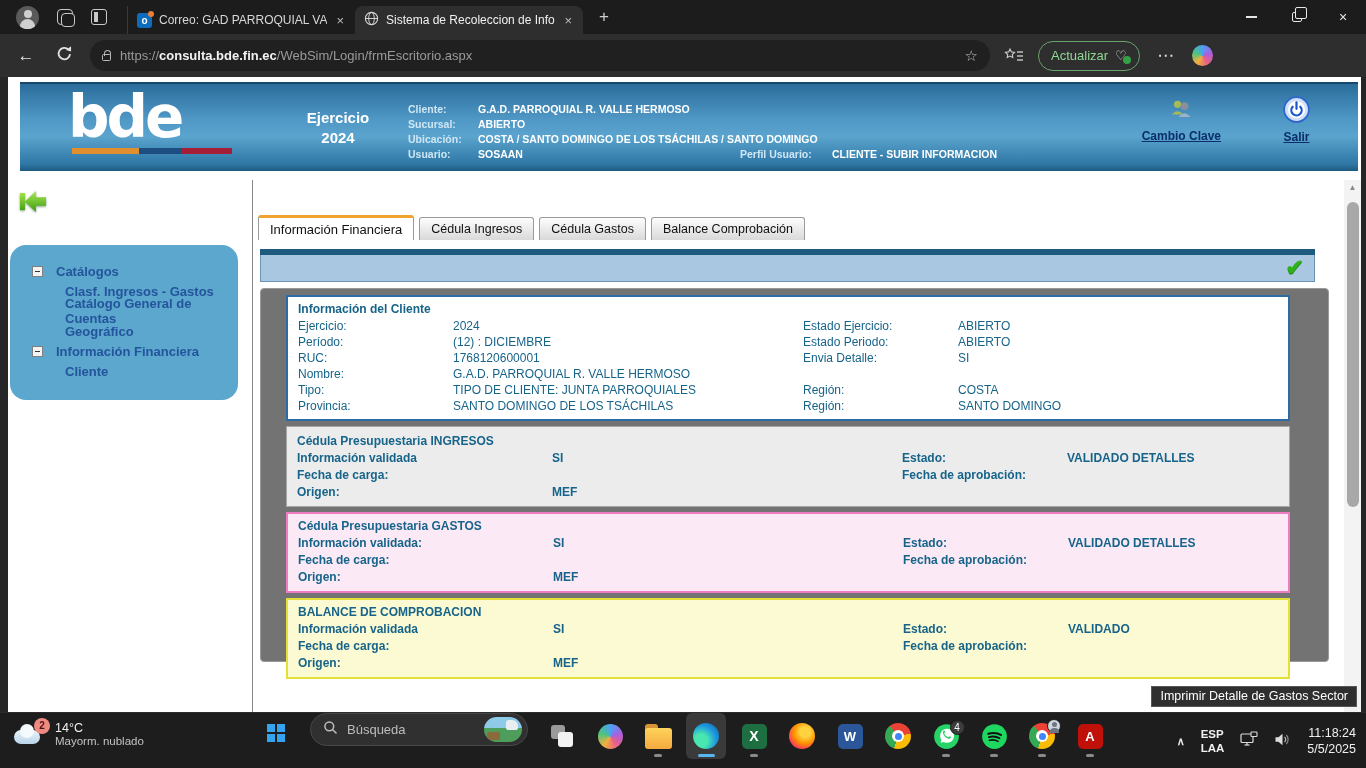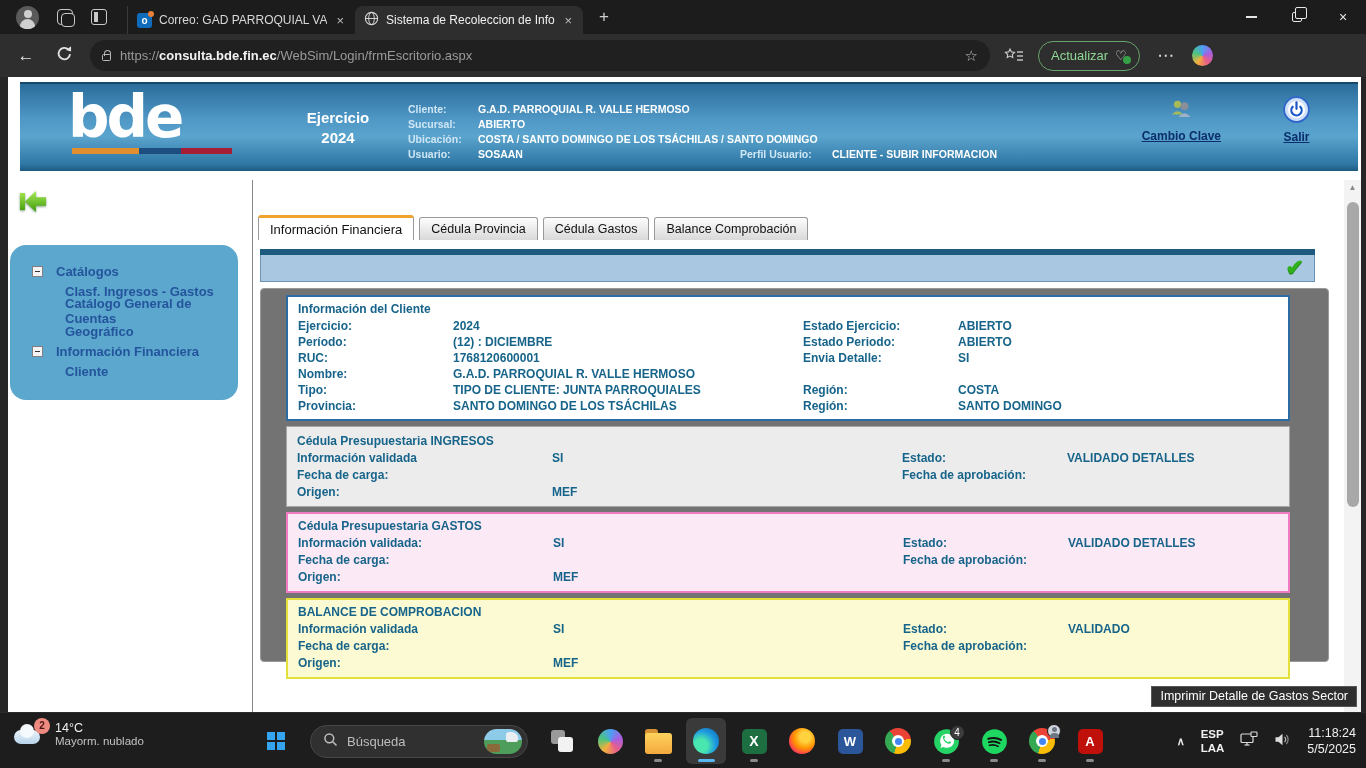--- a/index.html
+++ b/index.html
@@ -92,21 +92,21 @@
   .wtab.active { background:#fff; border-top:3px solid #f0a32e; height:25px; font-size:13px; }
 
   .toolbar { position:absolute; top:69px; left:2px; right:14px; }
   .toolbar .strip { height:6px; background:#1d5a7e; }
   .toolbar .bar { height:27px; background:#a9c7e1; border:1px solid #6a93b5; border-top:none; display:flex; align-items:center; justify-content:flex-end; padding-right:10px; }
   .checkmark { color:#2eb11c; font-size:22px; font-weight:bold; text-shadow:0 1px 0 #1c7d10; line-height:20px; }
 
   .outer-box { position:absolute; top:108px; left:2px; right:0; height:374px; background:#737373; border:1px solid #999; border-radius:4px; padding:6px 38px 0 25px; }
   .panel { border:2px solid; padding:3px 10px 5px 10px; margin-bottom:5px; color:#17648a; }
   .panel .ptitle { font-weight:bold; font-size:12px; height:18px; line-height:18px; }
-  .prow { display:grid; grid-template-columns:155px 350px 155px 1fr; height:16px; font-size:12px; font-weight:bold; line-height:16px; }
+  .prow { display:grid; grid-template-columns:155px 350px 155px 1fr; height:16px; font-size:12px; font-weight:normal; line-height:16px; }
   .prow-s { display:grid; grid-template-columns:255px 350px 165px 1fr; height:16px; font-size:12px; font-weight:bold; line-height:16px; }
   .panel.client { border-color:#2d6ca2; background:#fff; }
   .panel.gray { border-color:#a6a6a6; background:#ececec; border-width:1px; padding-top:5px; }
   .panel.gray .prow-s { height:17px; }
   .panel.pink { border-color:#ef7cc2; background:#fbe9f5; }
   .panel.pink .prow-s { height:17px; }
   .panel.yellow { border-color:#e3e03a; background:#fbfad3; }
   .panel.yellow .prow-s { height:17px; }
 
   .scrollbar { position:absolute; right:0; top:103px; width:17px; height:532px; background:#f3f3f3; }
@@ -119,21 +119,21 @@
   
   .taskbar { position:absolute; bottom:0; left:0; width:1366px; height:56px; background:#1d1d1d; border-top:1px solid #2c2c2c; }
   .weather { position:absolute; left:12px; top:8px; display:flex; align-items:center; gap:9px; }
   .cloud { position:relative; width:34px; height:24px; }
   .cloud::before { content:""; position:absolute; left:2px; bottom:2px; width:26px; height:14px; border-radius:8px; background:linear-gradient(180deg,#eaf4fb,#b9d4ea); }
   .cloud::after { content:""; position:absolute; left:8px; bottom:8px; width:14px; height:14px; border-radius:50%; background:#f5fafd; }
   .wbadge { position:absolute; right:-4px; top:-4px; width:16px; height:16px; border-radius:50%; background:#ef8a80; color:#4a1512; font-size:10px; font-weight:bold; text-align:center; line-height:16px; z-index:2; }
   .wtxt .t { color:#f0f0f0; font-size:12.5px; }
   .wtxt .c { color:#c3c3c3; font-size:11.5px; }
 
-  .tb-center { position:absolute; left:50%; transform:translateX(-50%); top:0; height:56px; display:flex; align-items:center; gap:8px; }
+  .tb-center { position:absolute; left:50%; transform:translateX(-50%); top:0; height:56px; display:flex; align-items:flex-start; gap:8px; }
   .startbtn { width:40px; height:40px; display:flex; align-items:center; justify-content:center; }
   .winlogo { width:18px; height:18px; display:grid; grid-template-columns:1fr 1fr; gap:1.5px; }
   .winlogo span { background:#35a4ee; }
   .searchbox { width:218px; height:33px; background:#303030; border:1px solid #474747; border-radius:17px; display:flex; align-items:center; padding:0 5px 0 12px; gap:9px; margin:0 6px; }
   .searchbox .ph { flex:1; color:#bdbdbd; font-size:13px; }
   .sthumb { width:38px; height:25px; border-radius:13px; background:linear-gradient(180deg,#8ecbe8 45%,#4e9d5b 45%); position:relative; overflow:hidden; }
   .sthumb::before { content:""; position:absolute; right:4px; top:3px; width:12px; height:10px; background:#e8eef2; border-radius:3px 6px 2px 2px; }
   .sthumb::after { content:""; position:absolute; left:3px; bottom:2px; width:13px; height:8px; background:#8a6a3a; border-radius:2px; }
 
   .tbslot { width:40px; height:46px; display:flex; flex-direction:column; align-items:center; justify-content:center; position:relative; border-radius:6px; }
@@ -316,21 +316,21 @@
       <div class="tree-item lvl1">
         <span>Cliente</span>
       </div>
     </div>
 
     <div class="v-divider"></div>
 
     <div class="main">
       <div class="tabs-row">
         <div class="wtab active">Información Financiera</div>
-        <div class="wtab">Cédula Provincia</div>
+        <div class="wtab">Cédula Ingresos</div>
         <div class="wtab">Cédula Gastos</div>
         <div class="wtab">Balance Comprobación</div>
       </div>
 
       <div class="toolbar">
         <div class="strip"></div>
         <div class="bar">
           <span class="checkmark">✔</span>
         </div>
       </div>

